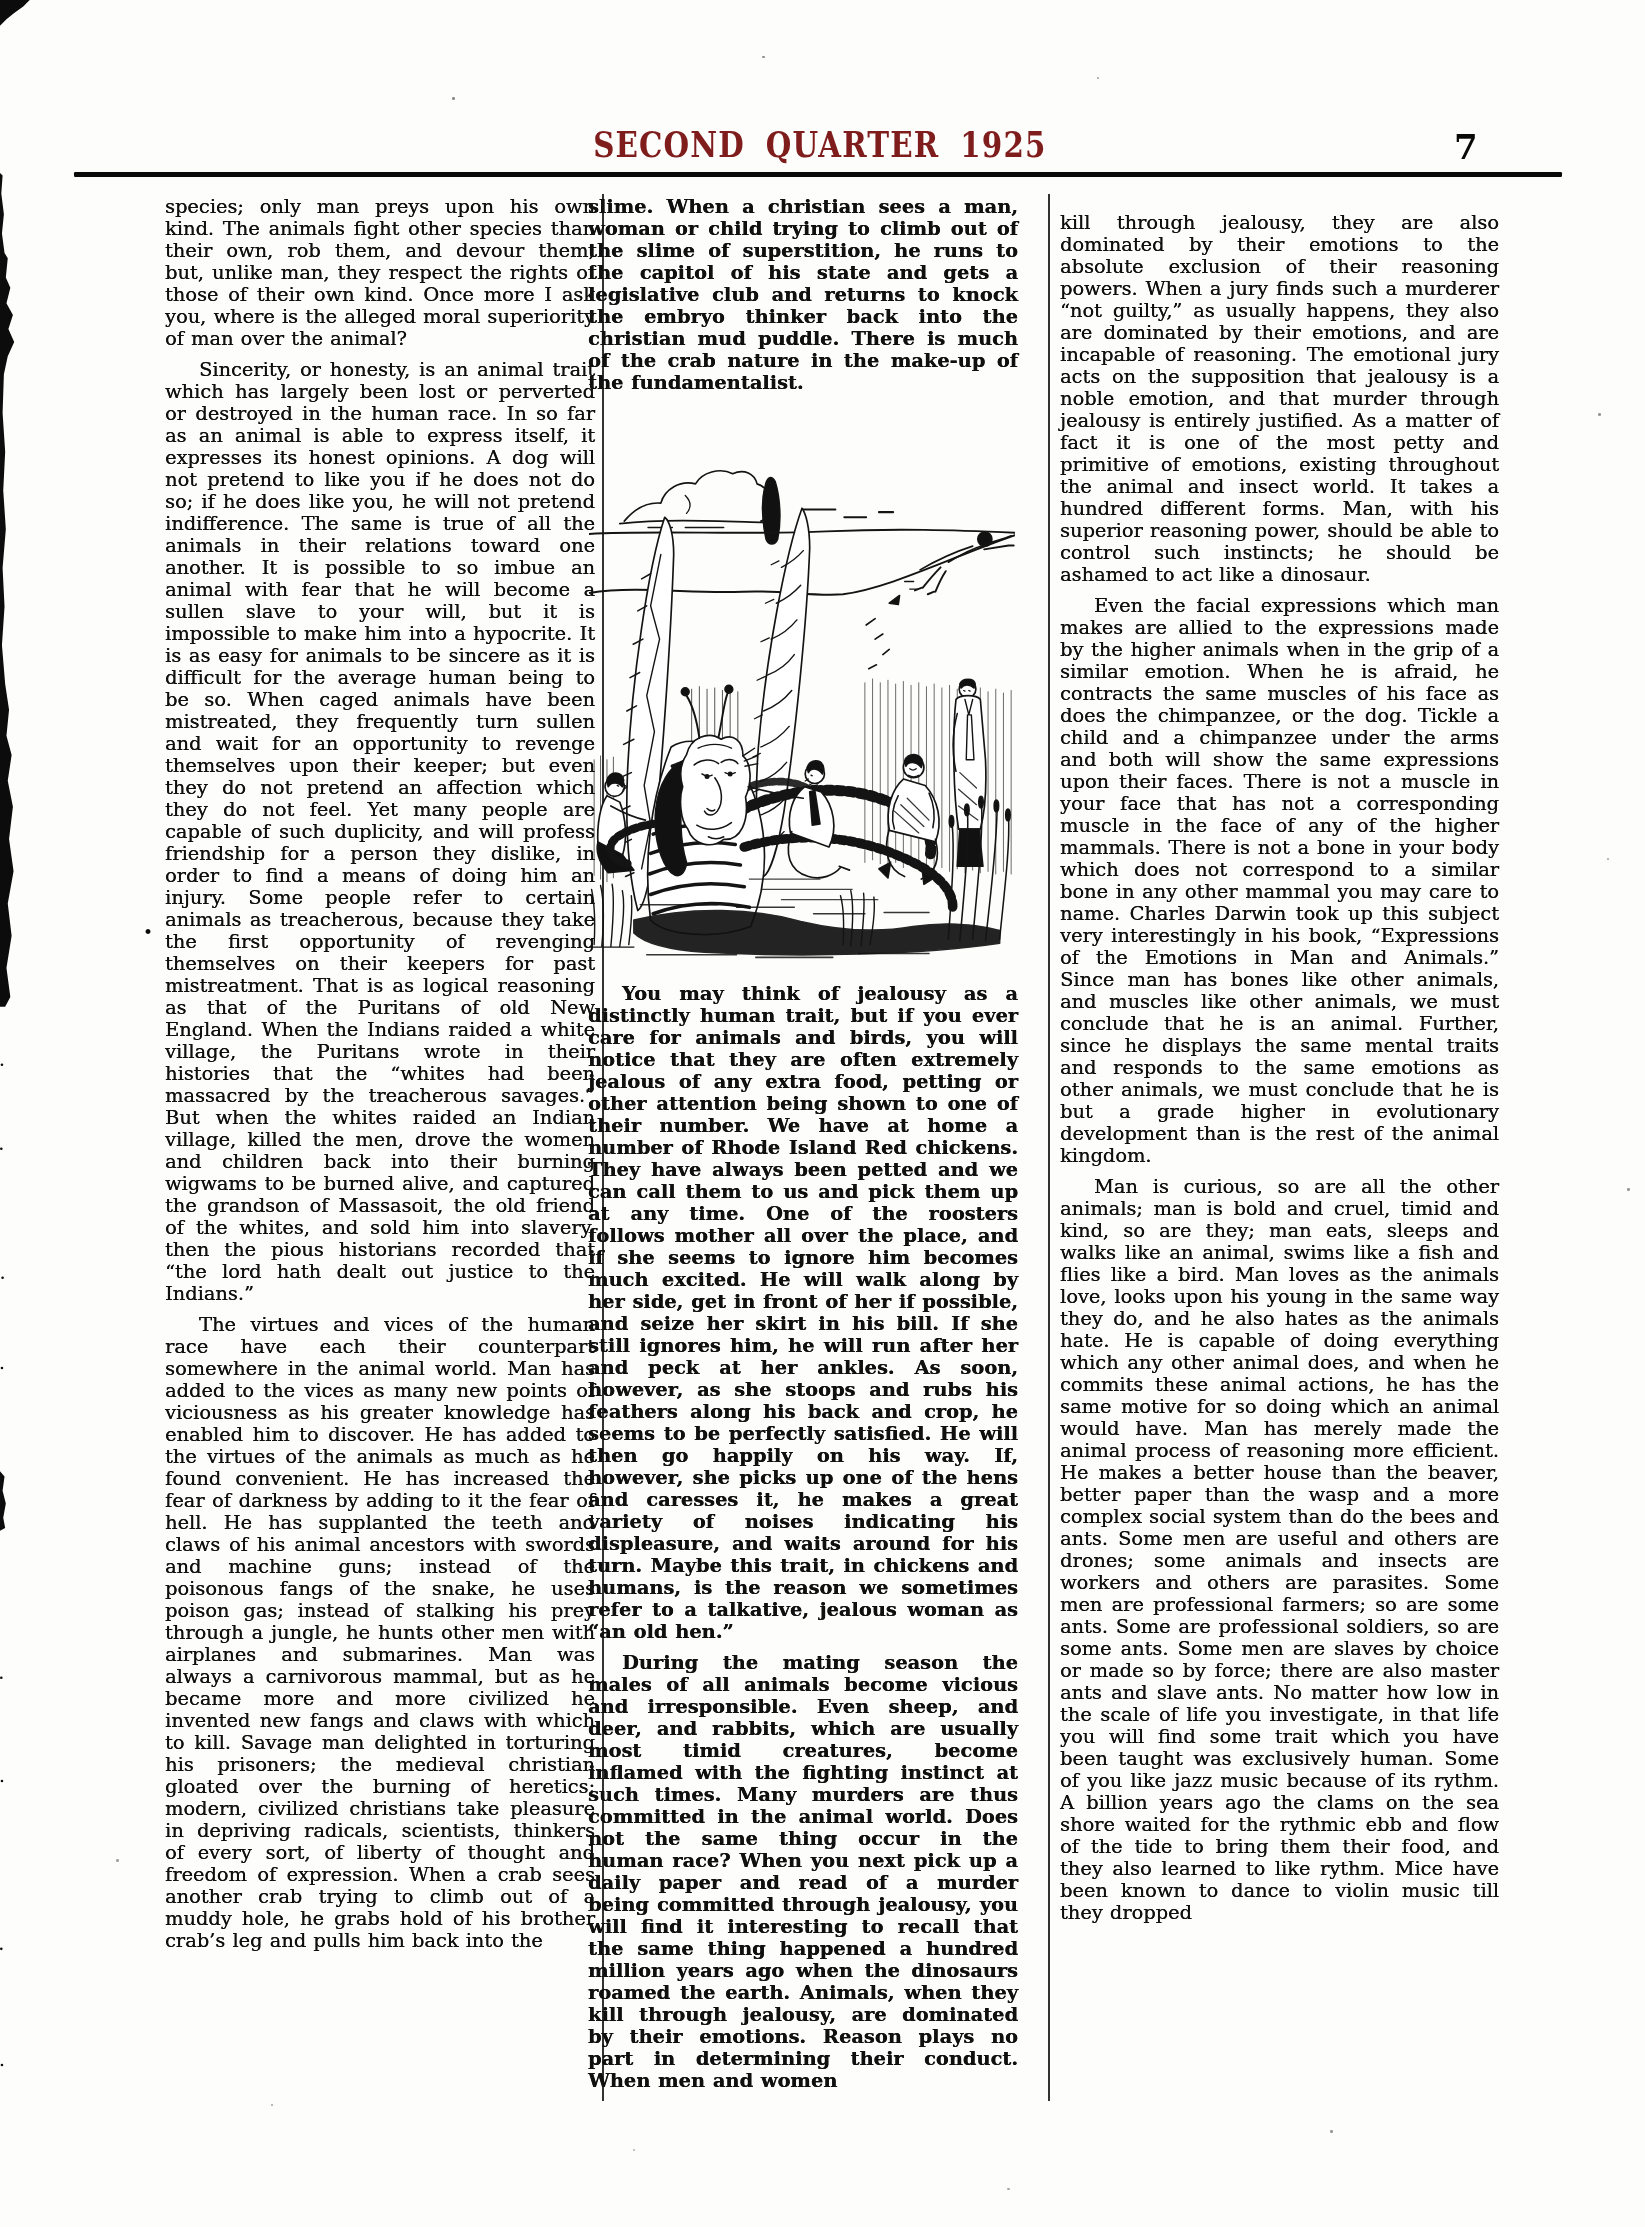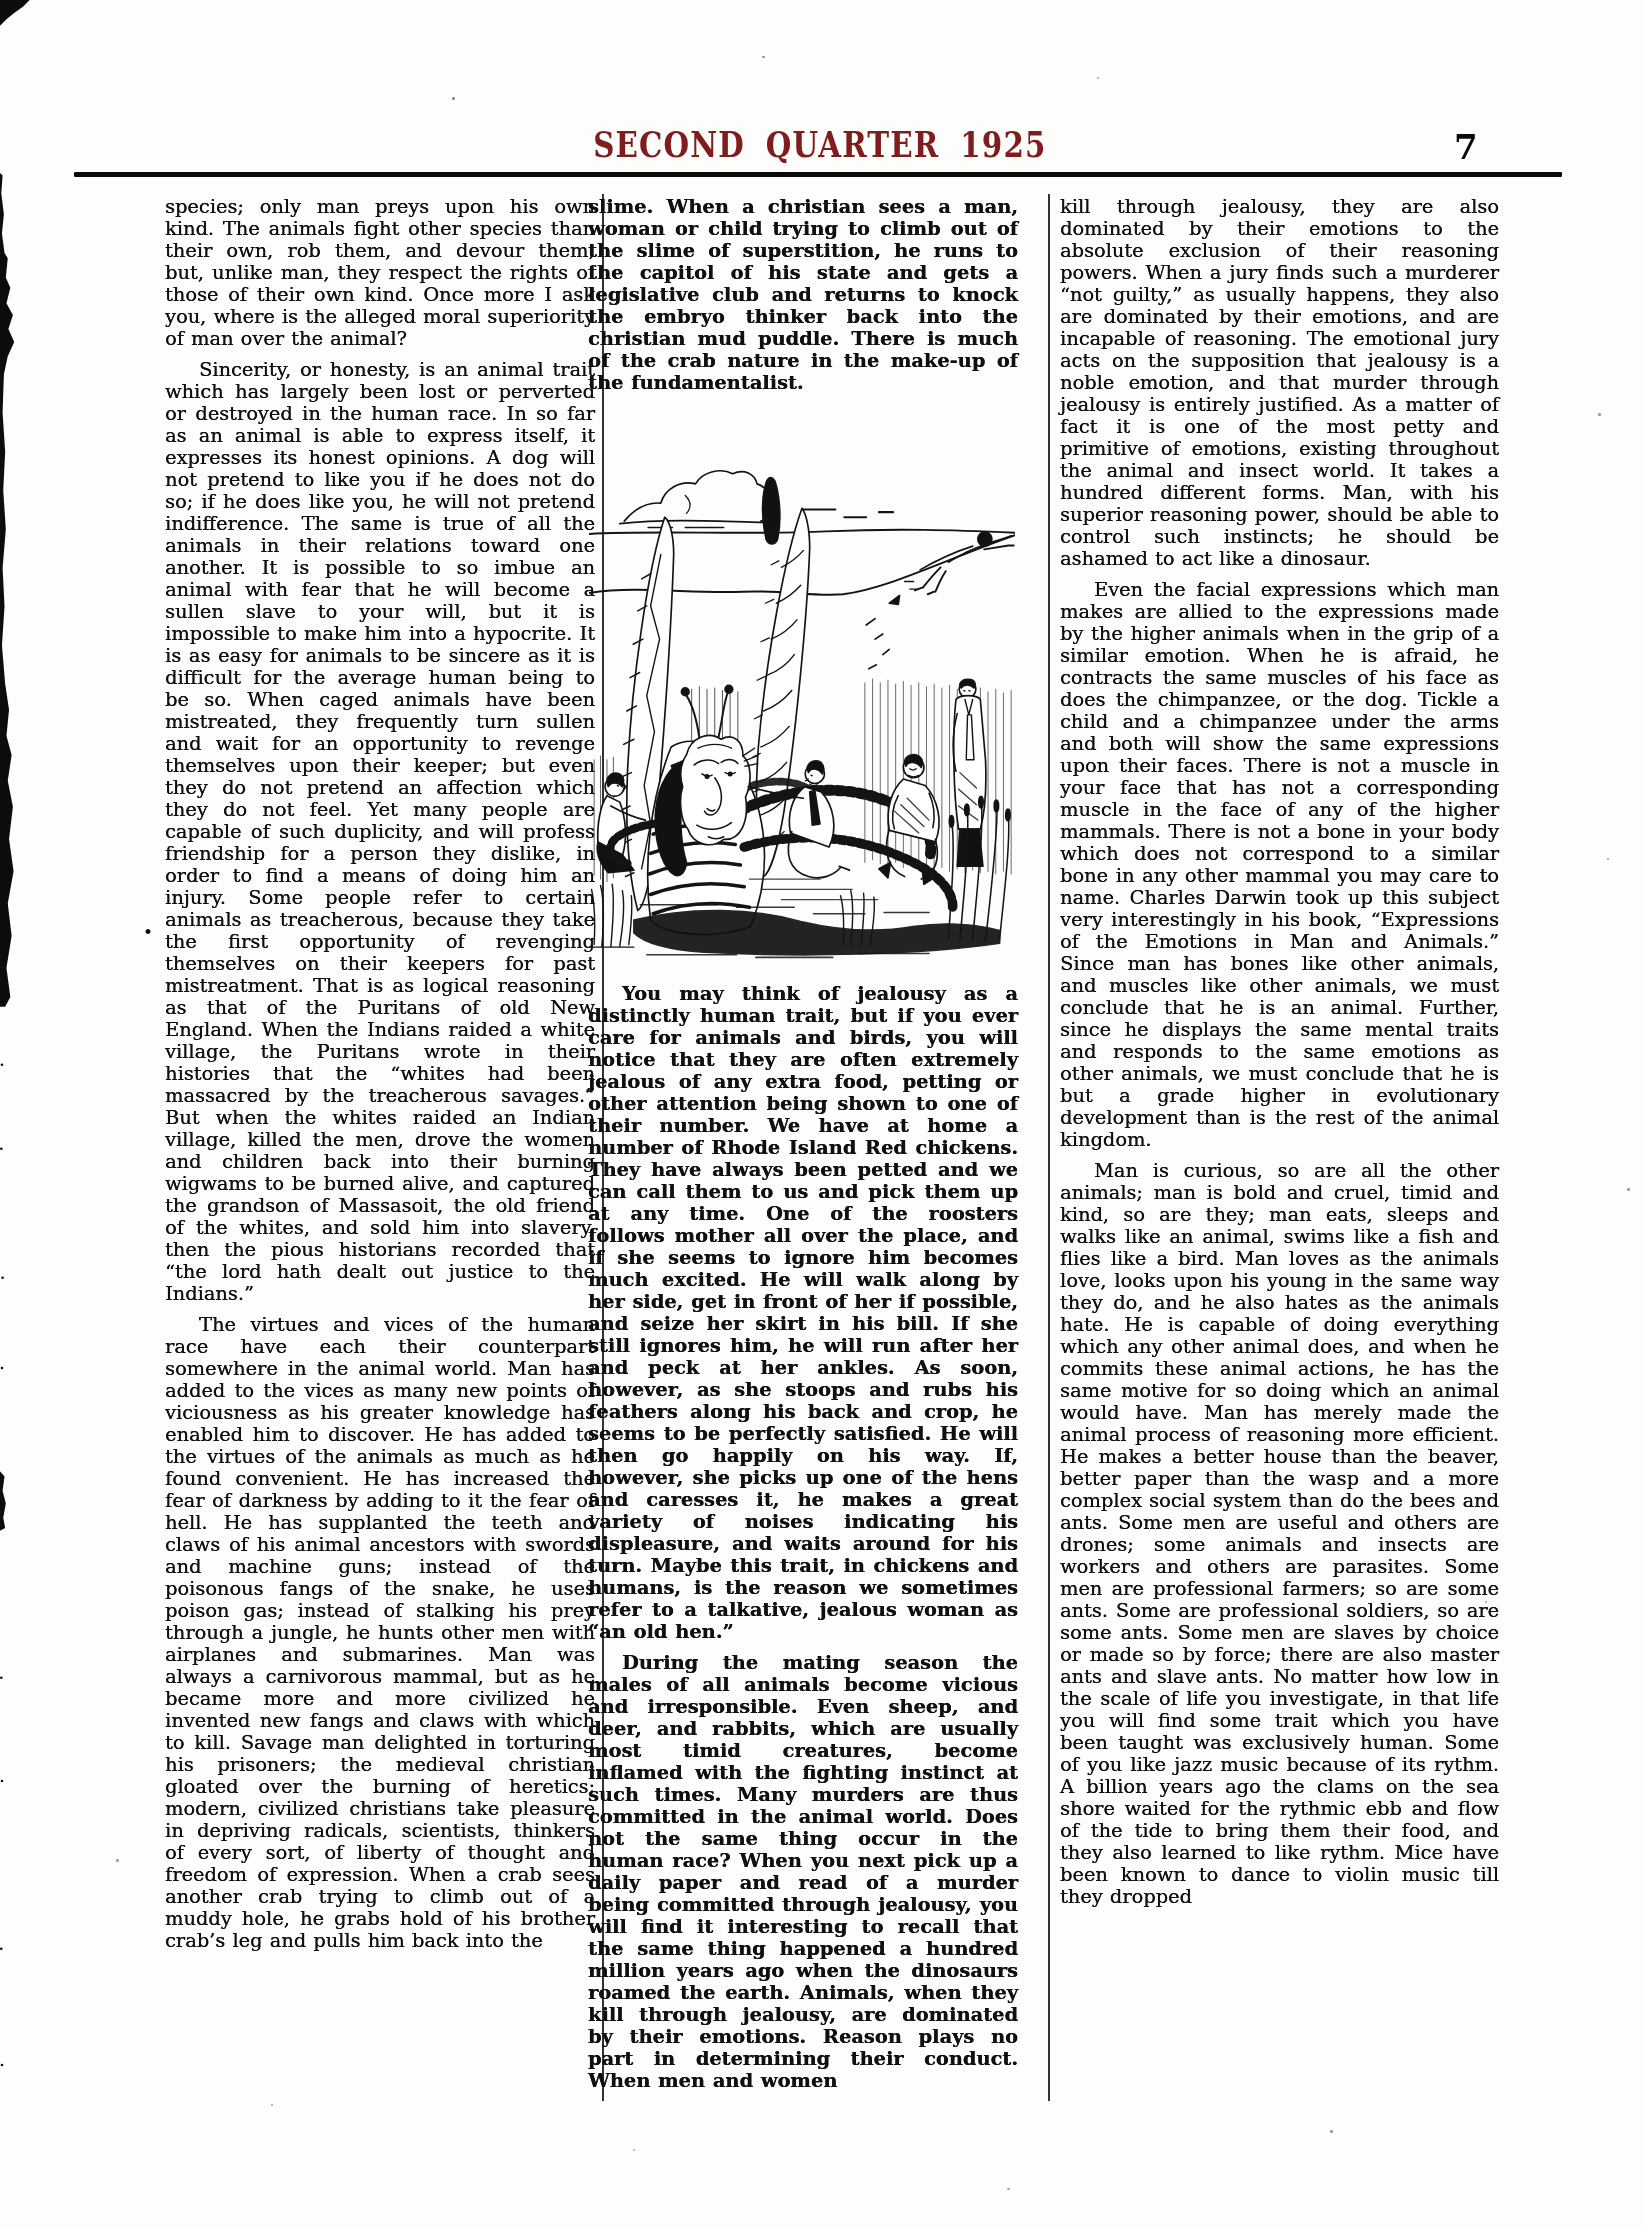--- a/index.html
+++ b/index.html
@@ -15,21 +15,21 @@
     font-size:34px;color:#090909;}
   .header-rule{position:absolute;top:172px;left:74px;width:1488px;height:4.5px;
     background:#0a0a0a;border-radius:1.3px;}
   
   .col{position:absolute;top:196px;text-align:justify;font-size:19.4px;line-height:22px;
     word-spacing:1px;color:#101010;text-shadow:0.2px 0 0 currentColor;}
   .col p{margin:0 0 9px 0;}
   .col p.indent{text-indent:34px;}
   .col1{left:165px;width:430px;}
   .col2{left:588px;width:430px;font-weight:bold;}
-  .col3{left:1060px;width:439px;}
+  .col3{left:1060px;width:439px;margin-top:16px;}
   .divider{position:absolute;top:194px;width:1.9px;height:1907px;background:#161616;opacity:.88;}
   .d1{left:602px;} .d2{left:1048px;}
   .illustration{display:block;margin:17px 0 22px 1.3px;}
   .margin-bullet{position:absolute;left:143px;top:922px;font-size:17px;color:#0c0c0c;}
   .edge-artifacts{position:absolute;left:0;top:0;}
   .speck{position:absolute;background:#1a1a1a;border-radius:50%;}
 </style>
 </head>
 <body>
 

